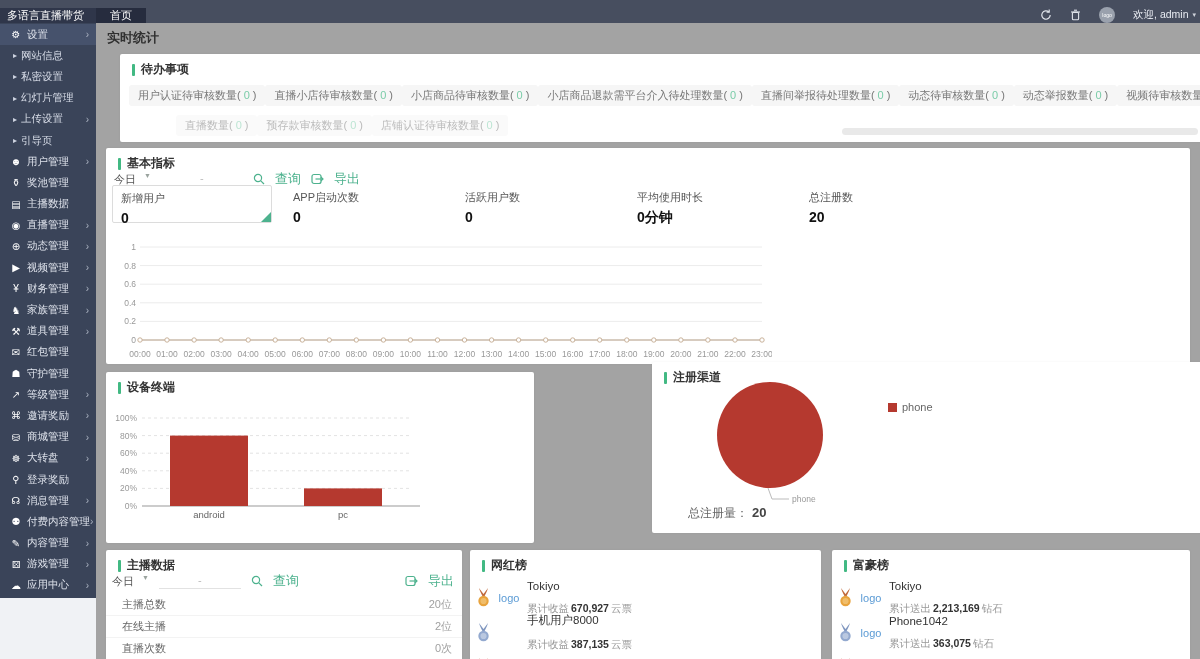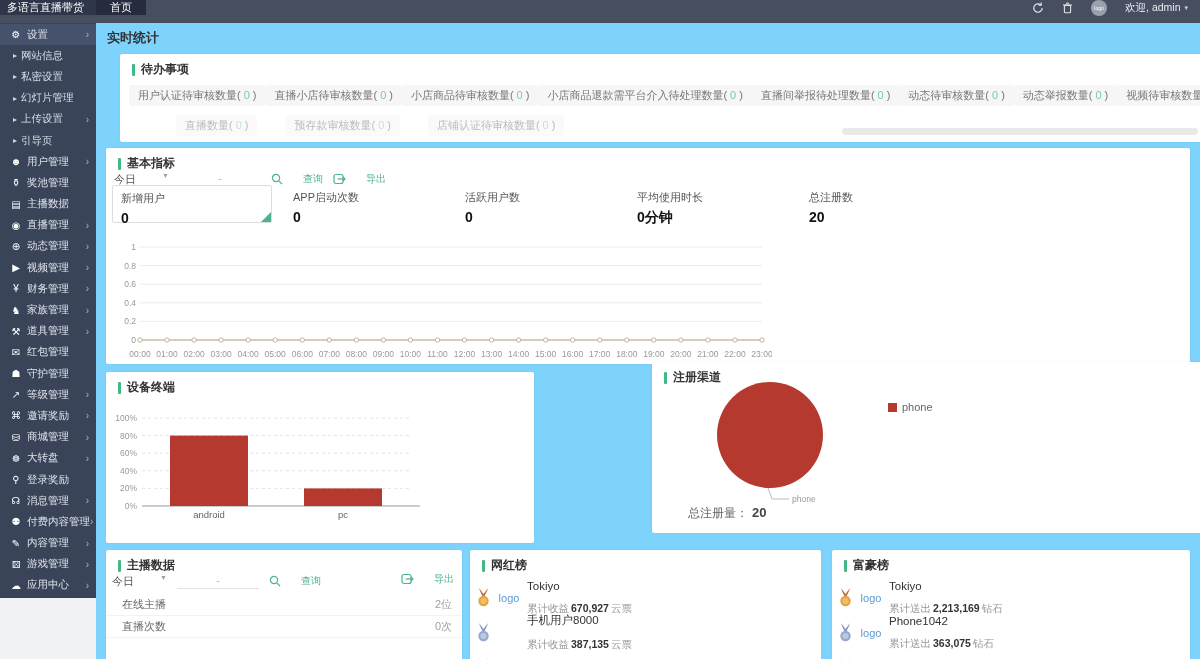--- a/index.html
+++ b/index.html
@@ -1,56 +1,56 @@
 <!DOCTYPE html>
 <html><head>
 <meta charset="utf-8">
 <style>
   html,body{margin:0;padding:0}
   body{width:1200px;height:659px;overflow:hidden;position:relative;background:#f0f2f5;
        font-family:"Liberation Sans","DejaVu Sans",sans-serif;-webkit-font-smoothing:antialiased}
   
-  .topbar{position:absolute;left:0;top:0;width:1200px;height:23px;background:#474e5f;display:flex;align-items:flex-start;z-index:5}
+  .topbar{position:absolute;left:0;top:0;width:1200px;height:23px;background:#474e5f;display:flex;align-items:flex-end;z-index:5}
   .logo-cell{width:96px;background:#2f364a;color:#fff;font-size:11px;display:flex;align-items:center;padding-left:7px;box-sizing:border-box;white-space:nowrap}
   .tab{width:50px;background:#262c3e;color:#fff;font-size:11px;display:flex;align-items:center;justify-content:center}
-  .tb-right{margin-left:auto;display:flex;align-items:center;gap:18px;padding-right:12px}
+  .tb-right{margin-left:auto;display:flex;align-items:center;gap:18px;padding-right:4px}
   .tb-right svg{display:block}
   .tb-avatar{width:16px;height:16px;border-radius:50%;background:#9aa1ad;color:#fff;font-size:5px;display:flex;align-items:center;justify-content:center}
   .welcome{color:#e8ebf2;font-size:10.5px;display:flex;align-items:center;gap:4px}
   .welcome .caret{font-size:7px;color:#cfd3db}
   
   .sidebar{position:absolute;left:0;top:23px;width:96px;height:575px;background:#3a4459;padding-top:1px;box-sizing:border-box}
   .mi{display:flex;align-items:center;height:21.2px;padding:0 7px 0 10px;color:#dfe3ec;font-size:10.5px;cursor:pointer;box-sizing:border-box}
   .mi .ic{font-size:10px;color:#fff;margin-right:5px;width:12px;text-align:center;flex:0 0 auto}
   .mi .marker{font-size:8px;color:#cfd5e2;margin-right:4px}
   .mi .lbl{white-space:nowrap}
   .mi .chev{margin-left:auto;color:#a9b1c0;font-size:10px}
   .mi .ic:empty,.mi .marker:empty,.mi .chev:empty{display:none}
   .mi.sub{padding-left:13px;color:#d9dee9}
   .mi.active{background:#46526c}
   
-  .main{position:absolute;left:96px;top:23px;right:0;bottom:0;background:#7dd3fc}
+  .main{position:absolute;left:96px;top:23px;right:0;bottom:0;background:#a3a3a3}
   .page-title{position:absolute;left:11px;top:6px;font-size:13px;font-weight:bold;color:#303030}
   .card{position:absolute;background:#fff;border-radius:2px;box-shadow:0 0 3px rgba(0,0,0,.05)}
   .sec-title{position:absolute;left:12px;top:7px;display:flex;align-items:center;font-size:12px;font-weight:bold;color:#333}
   .sec-title .bar{width:3px;height:12px;background:#42b983;margin-right:6px;border-radius:1px}
   
   .card-todo{left:24px;top:31px;width:1084px;height:88px}
   .prow1{position:absolute;top:31px;left:9px;right:9px;display:flex;justify-content:space-between}
-  .prow2{position:absolute;top:61px;left:56px;display:flex;gap:28px;opacity:.5}
+  .prow2{position:absolute;top:61px;left:56px;display:flex;gap:0;opacity:.5}
   .pill{background:#f6f6f6;border-radius:3px;height:21px;line-height:21px;padding:0 9px;font-size:11px;color:#777;white-space:nowrap}
   .pill .pn{color:#7acca8;margin:0 3px}
   .hscroll{position:absolute;right:6px;bottom:7px;width:356px;height:7px;border-radius:4px;background:#e9e9e9}
   
   .card-metrics{left:10px;top:125px;width:1084px;height:216px}
   .filters{position:absolute;top:22px;left:8px;display:flex;align-items:center;gap:10px;height:18px}
-  .sel{font-size:11px;color:#555;display:flex;align-items:flex-start;gap:26px;cursor:pointer}
+  .sel{font-size:11px;color:#555;display:flex;align-items:flex-start;gap:8px;cursor:pointer}
   .sel .caret{font-size:7px;color:#9aa39e}
   .range{width:82px;border-bottom:1px solid #e2e2e2;text-align:center;color:#bbb;font-size:11px;height:15px;line-height:15px}
-  .btn{display:inline-flex;align-items:center;gap:20px;color:#4db28e;font-size:10px;cursor:pointer}
+  .btn{display:inline-flex;align-items:center;gap:10px;color:#4db28e;font-size:13px;cursor:pointer}
   .btn svg{display:block}
   .stats{position:absolute;top:37px;left:6px;display:flex;align-items:flex-start}
   .stat{width:172px;padding:5px 0 0 8px;box-sizing:border-box}
   .stat .slabel{font-size:11px;color:#555}
   .stat .svalue{font-size:14px;font-weight:bold;color:#111;margin-top:4px}
   .stat .fold{display:none}
   .stat.sel-card{width:160px;height:38px;border:1px solid #dcdcdc;border-radius:2px;margin-right:13px;position:relative;background:#fff}
   .stat.sel-card .fold{display:block;position:absolute;right:0;bottom:0;width:0;height:0;border-left:10px solid transparent;border-bottom:10px solid #4db28e}
   .linechart{position:absolute;left:6px;top:92px;width:670px;height:122px}
   svg .tk{font-size:8.5px;fill:#999}
@@ -486,20 +486,24 @@
     <span class="btn export-right">
       <svg width="13" height="12" viewBox="0 0 13 12">
           <rect x="1" y="1.5" width="9" height="9" rx="2" fill="none" stroke="#4db28e" stroke-width="1.2"></rect>
           <line x1="4.5" y1="6" x2="12" y2="6" stroke="#4db28e" stroke-width="1.2"></line>
           <path d="M9.8 3.8 12 6 9.8 8.2" fill="none" stroke="#4db28e" stroke-width="1.2"></path>
         </svg>
       <span>导出</span>
     </span>
     <div class="arows">
 
+        <div class="arow">
+          <span class="al">主播总数</span>
+          <span class="avv">20位</span>
+        </div>
 
         <div class="arow">
           <span class="al">在线主播</span>
           <span class="avv">2位</span>
         </div>
 
         <div class="arow">
           <span class="al">直播次数</span>
           <span class="avv">0次</span>
         </div>

